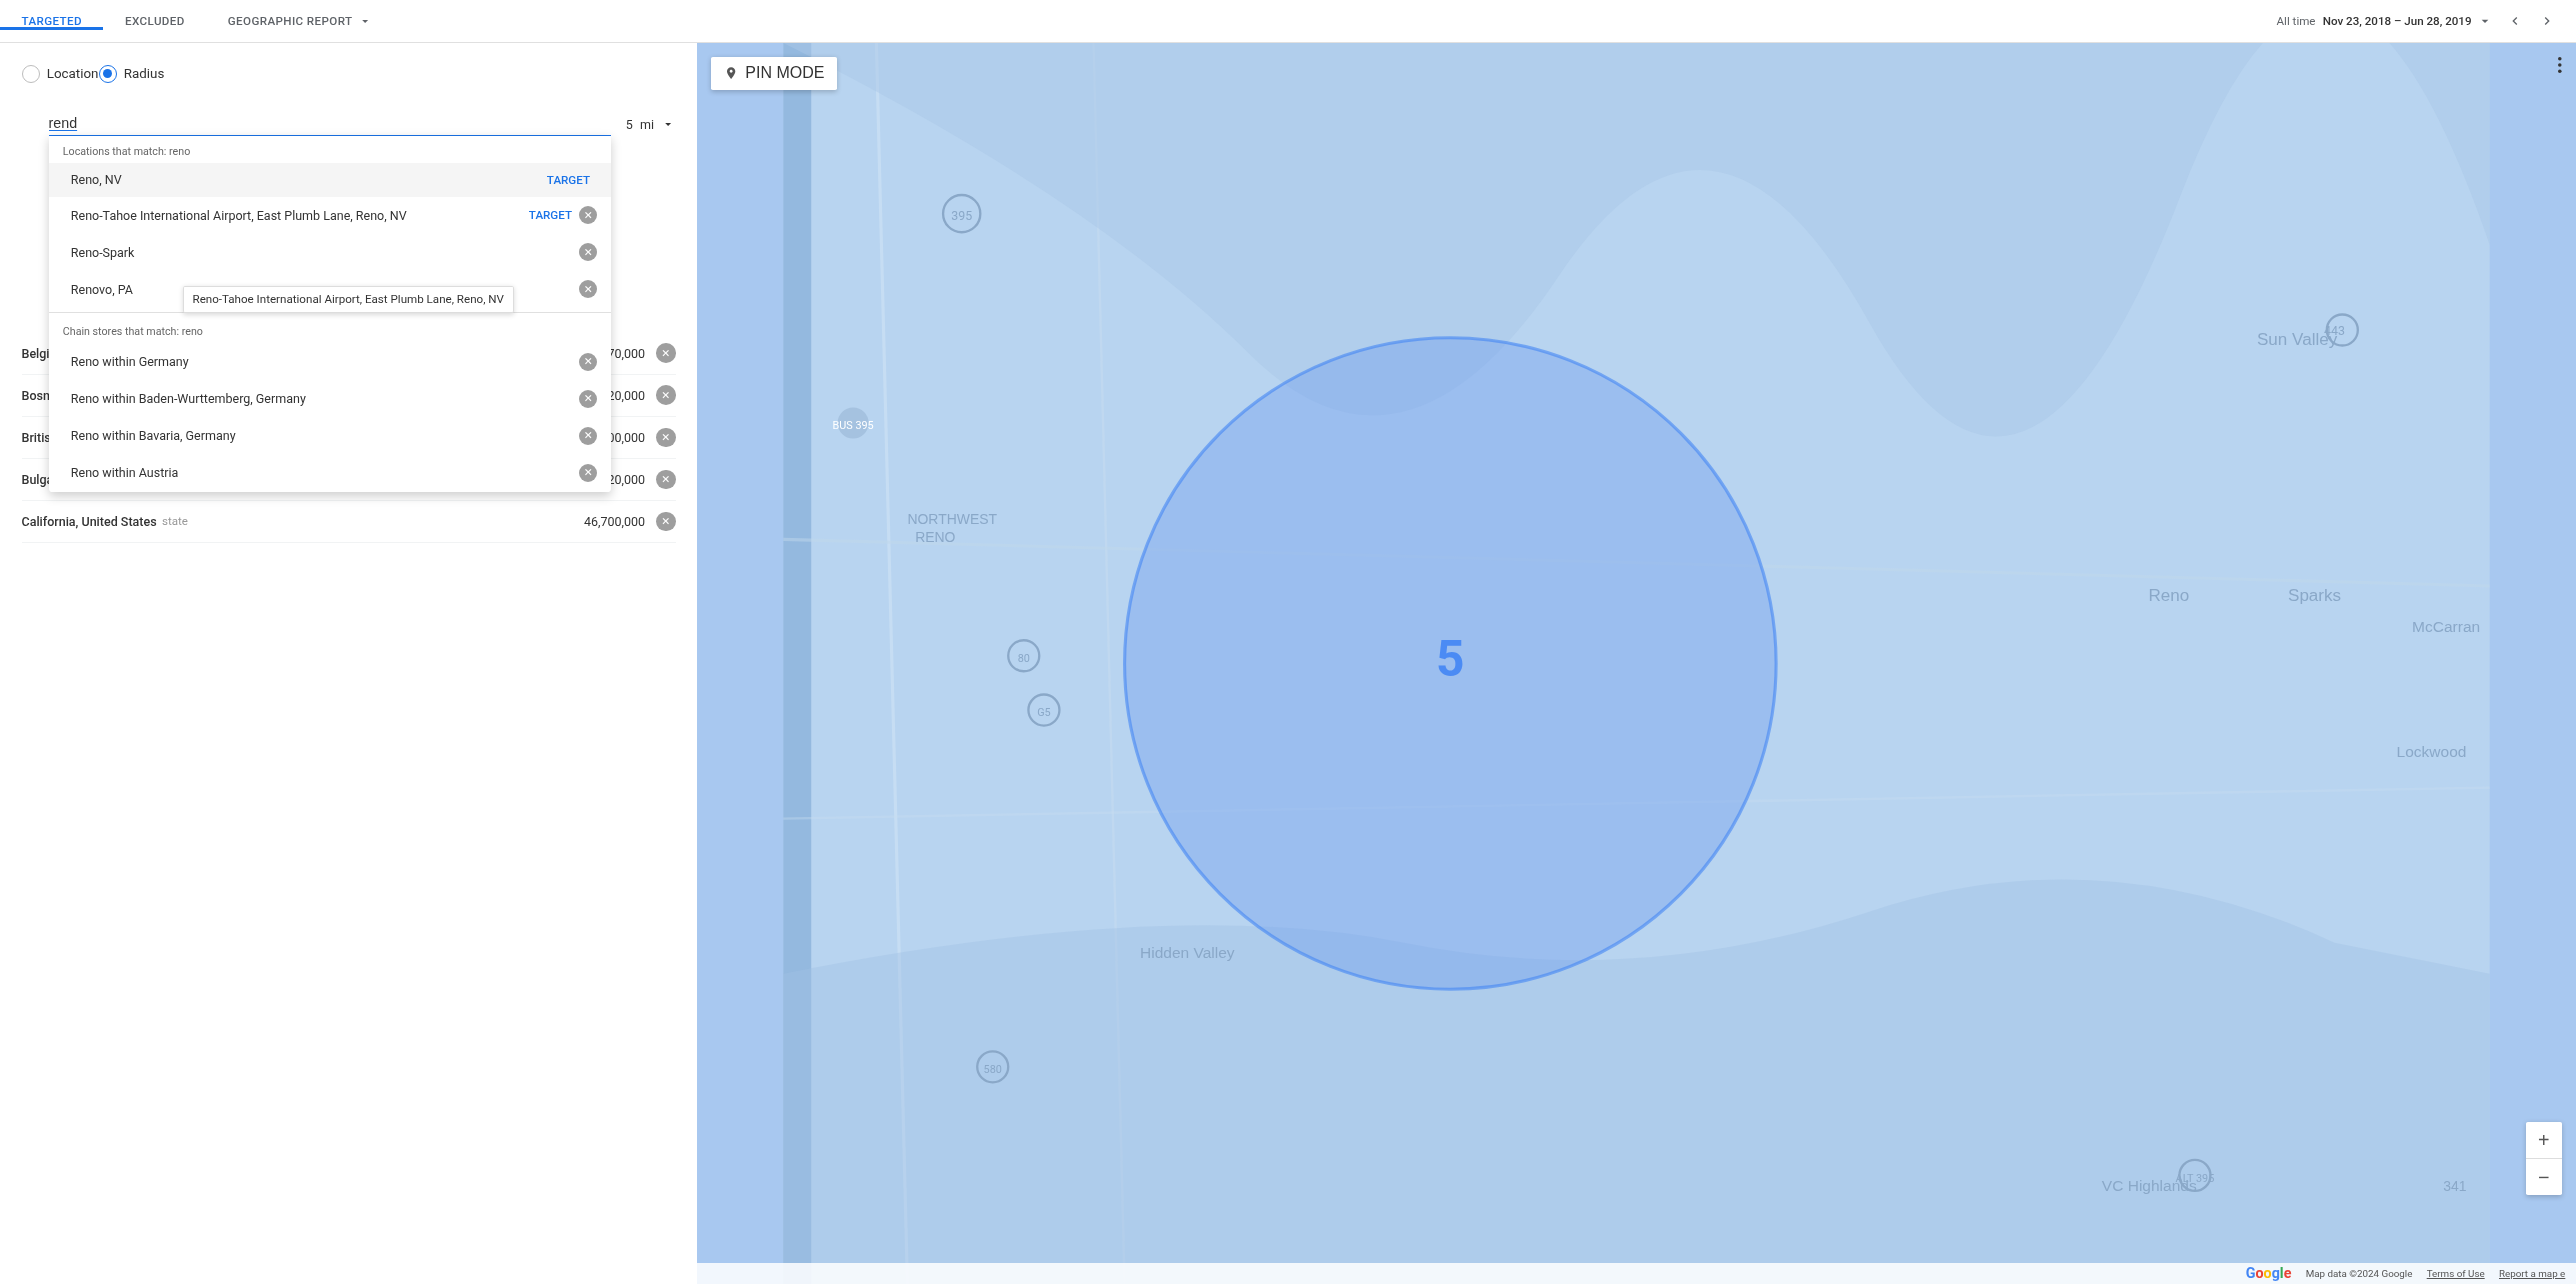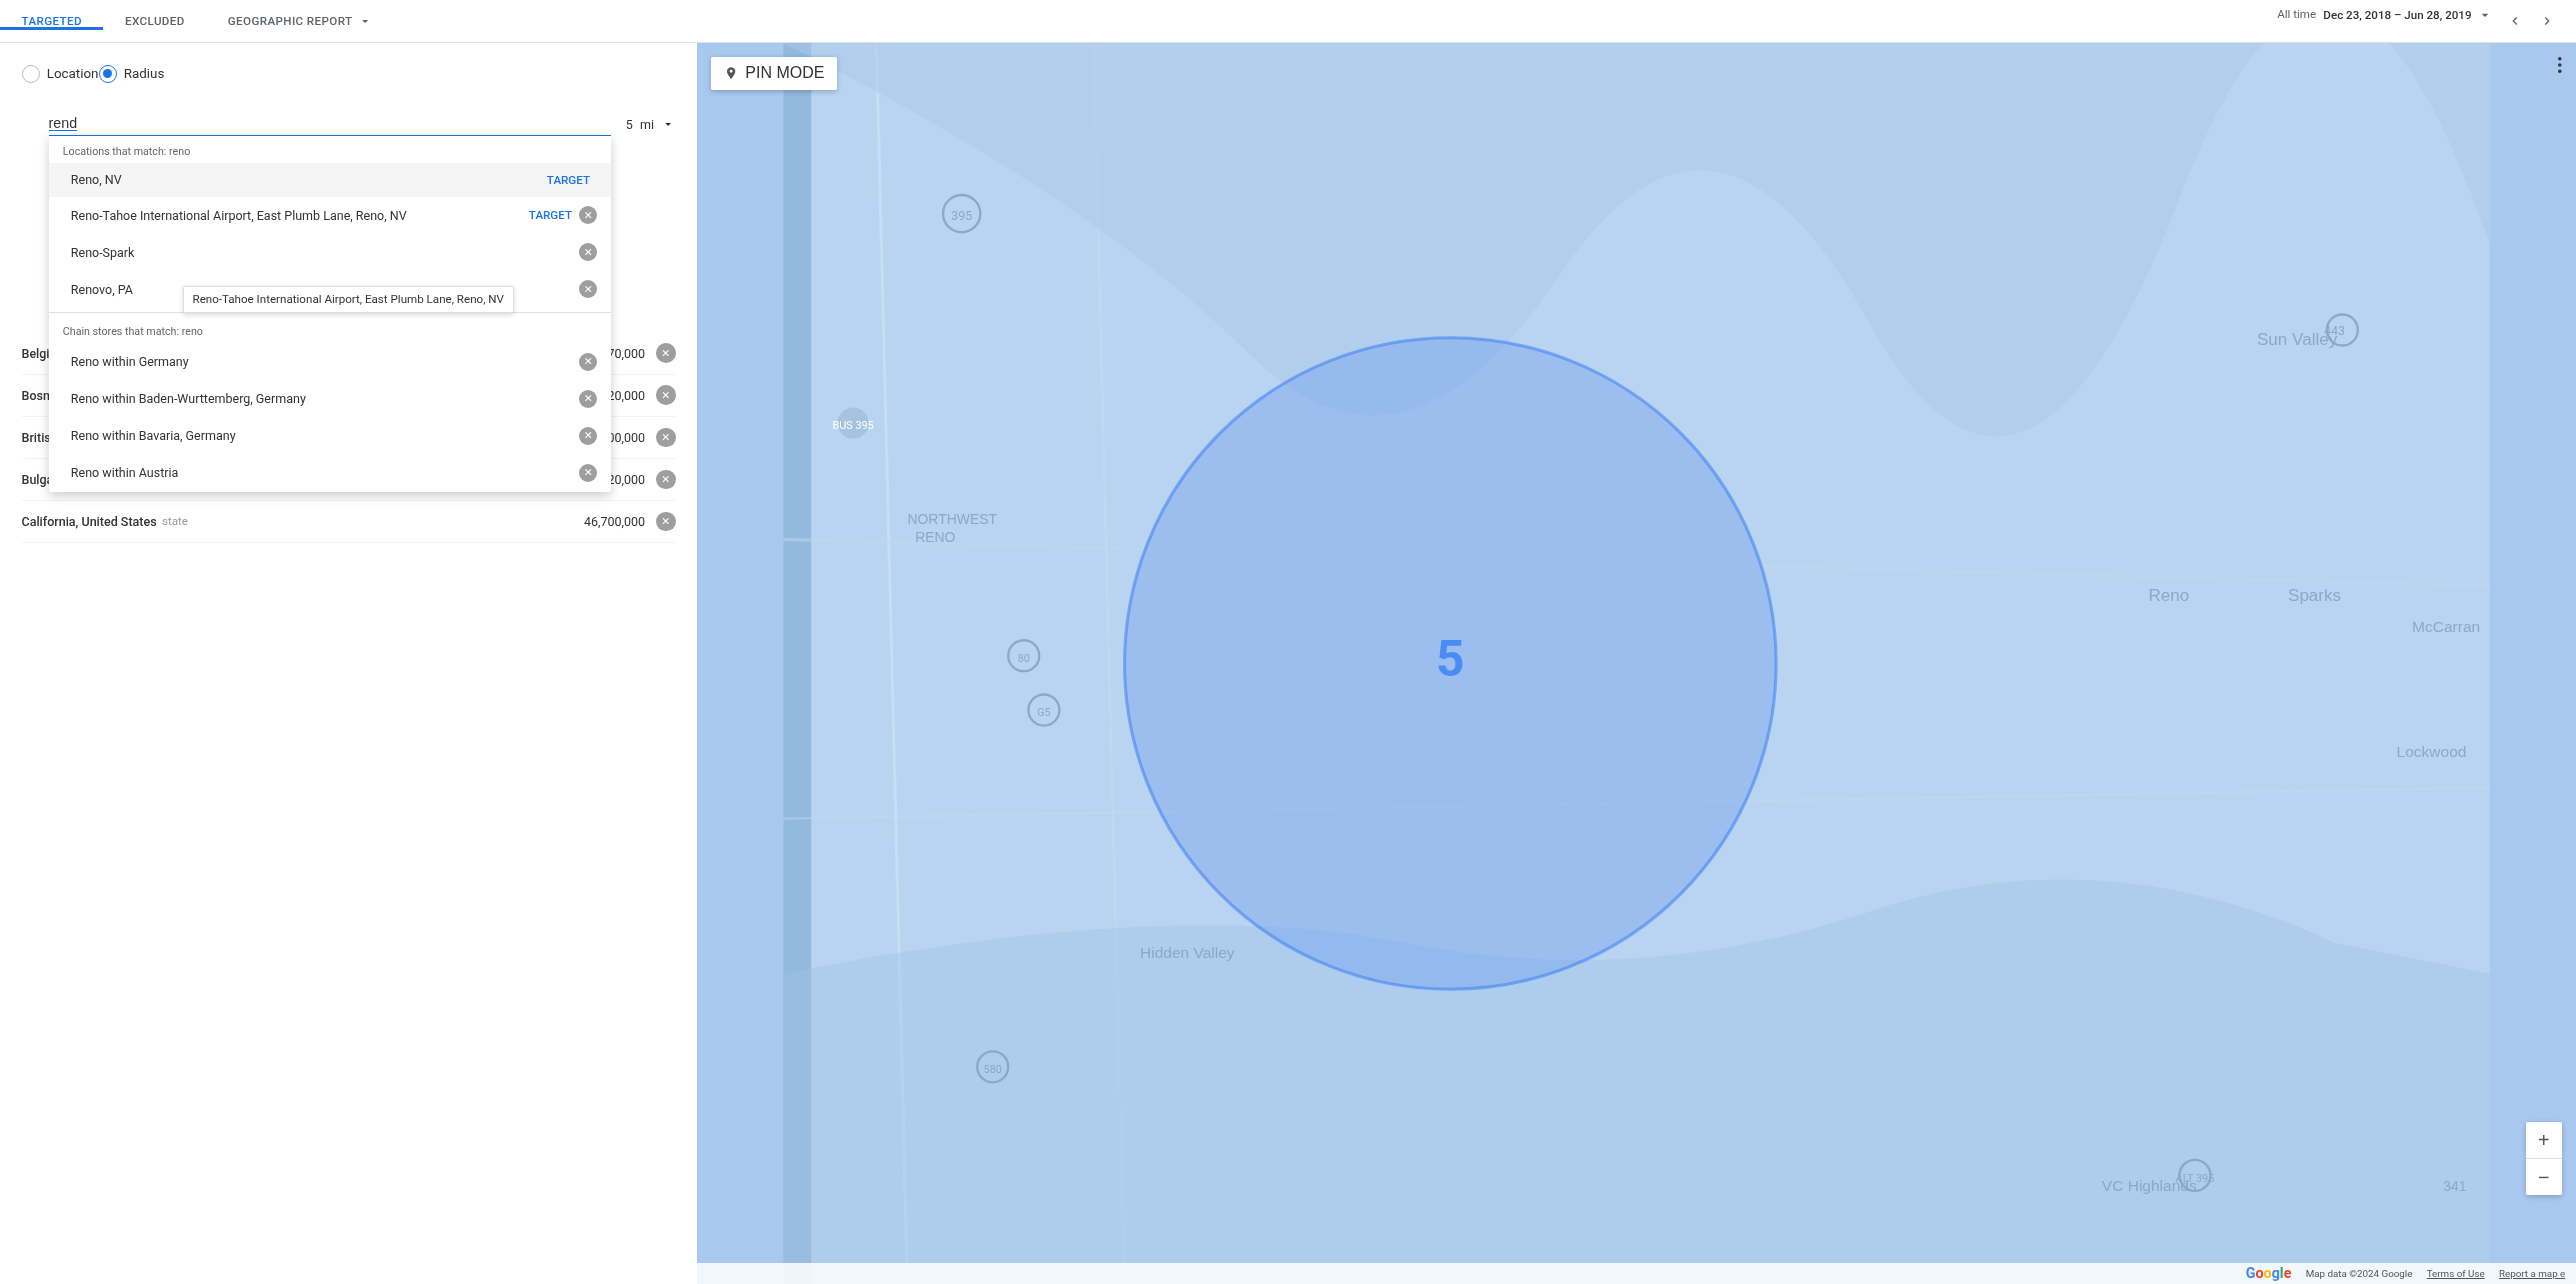--- a/index.html
+++ b/index.html
@@ -40,21 +40,21 @@
       background: #1a73e8;
     }
     .nav-tab-geo {
       display: flex;
       align-items: center;
       gap: 5.4px;
     }
     .nav-right {
       margin-left: auto;
       display: flex;
-      align-items: flex-start;
+      align-items: center;
       gap: 7.2px;
       padding-right: 14.3px;
       color: #5f6368;
       font-size: 11.6px;
     }
     .date-range {
       display: flex;
       align-items: center;
       gap: 5.4px;
     }
@@ -420,21 +420,21 @@
   </div>
   <div class="nav-tab nav-tab-geo">
     <span>GEOGRAPHIC REPORT</span>
     <svg width="14.3" height="14.3" viewBox="0 0 24 24" fill="#5f6368">
       <path d="M7 10l5 5 5-5z"></path>
     </svg>
   </div>
   <div class="nav-right">
     <span>All time</span>
     <div class="date-range">
-      <span class="date-text">Dec 23, 2018 – Jun 28, 2019</span>
+      <span class="date-text">Nov 23, 2018 – Jun 28, 2019</span>
       <svg width="16" height="16" viewBox="0 0 24 24" fill="#5f6368">
         <path d="M7 10l5 5 5-5z"></path>
       </svg>
     </div>
     <div class="nav-arrows">
       <div class="nav-arrow">
         <svg width="16" height="16" viewBox="0 0 24 24" fill="#5f6368">
           <path d="M15.41 16.59L10.83 12l4.58-4.59L14 6l-6 6 6 6z"></path>
         </svg>
       </div>

